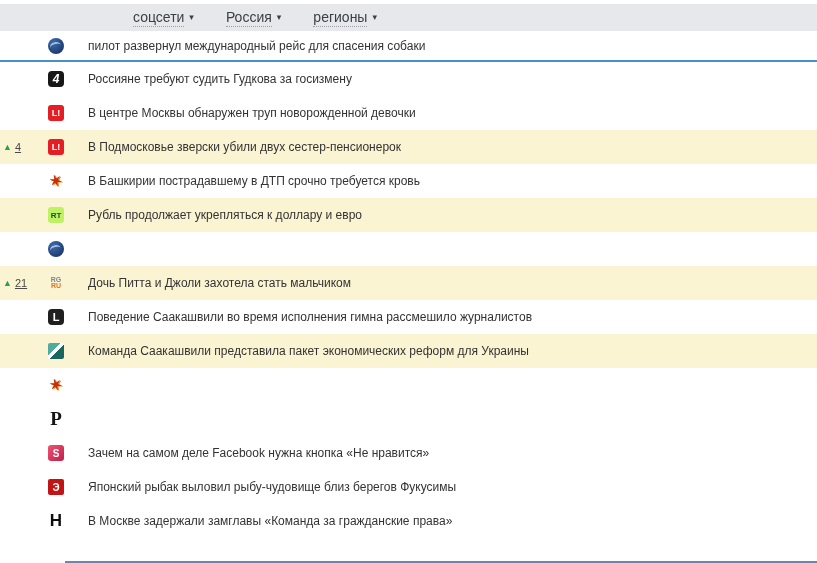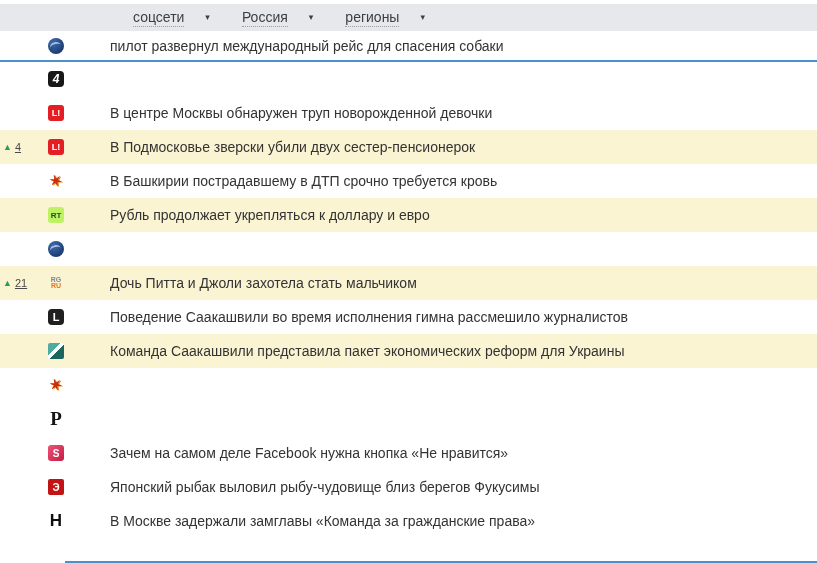--- a/index.html
+++ b/index.html
@@ -6,41 +6,41 @@
   body{
     width:817px;height:563px;overflow:hidden;position:relative;
     background:#ffffff;font-family:"Liberation Sans",sans-serif;
   }
   
   .topbar{
     position:absolute;top:4px;left:0;right:0;height:27px;
     background:#e6e8eb;display:flex;align-items:center;
     padding-left:133px;gap:32px;box-sizing:border-box;
   }
-  .nav-link{display:flex;align-items:center;gap:21px;cursor:pointer;}
+  .nav-link{display:flex;align-items:center;gap:5px;cursor:pointer;}
   .nav-link .lbl{
     font-size:14px;color:#3a3f44;
     border-bottom:1px dotted #9aa0a6;padding-bottom:1px;
   }
   .nav-link .caret{font-size:9px;color:#3a3f44;line-height:1;}
   
   .list{position:absolute;top:31px;left:0;right:0;}
   .row{
     height:34px;display:flex;align-items:center;position:relative;
     padding-left:48px;box-sizing:border-box;background:#ffffff;cursor:pointer;
   }
   .row.first{height:31px;border-bottom:2px solid #4a90cf;}
   .row.hl{background:#fbf4d3;}
   .rank{
     position:absolute;left:3px;top:50%;transform:translateY(-50%);
     display:flex;align-items:center;gap:3px;
   }
   .rank .tri{color:#2e9e44;font-size:9px;line-height:1;}
   .rank .num{color:#4a4a4a;font-size:11px;text-decoration:underline;}
-  .headline{font-size:14px;color:#333333;white-space:nowrap;margin-left:22px;}
+  .headline{font-size:12px;color:#333333;white-space:nowrap;}
   
   .icon{
     width:16px;height:16px;margin-right:24px;flex:none;
     display:flex;align-items:center;justify-content:center;
     font-weight:bold;border-radius:3px;box-sizing:border-box;overflow:hidden;
   }
   .icon-globe{
     border-radius:50%;
     background:radial-gradient(circle at 35% 30%, #3d6db0 0%, #1d3a6e 75%);
     position:relative;
@@ -94,20 +94,21 @@
     <span class="icon icon-globe"></span>
     <span class="headline">пилот развернул международный рейс для спасения собаки</span>
   </div>
 
   <div class="row">
     <span class="rank" hidden="">
       <span class="tri"></span>
       <span class="num"></span>
     </span>
     <span class="icon icon-ch4">4</span>
+    <span class="headline">Россияне требуют судить Гудкова за госизмену</span>
   </div>
 
   <div class="row">
     <span class="rank" hidden="">
       <span class="tri"></span>
       <span class="num"></span>
     </span>
     <span class="icon icon-life">L!</span>
     <span class="headline">В центре Москвы обнаружен труп новорожденной девочки</span>
   </div>

